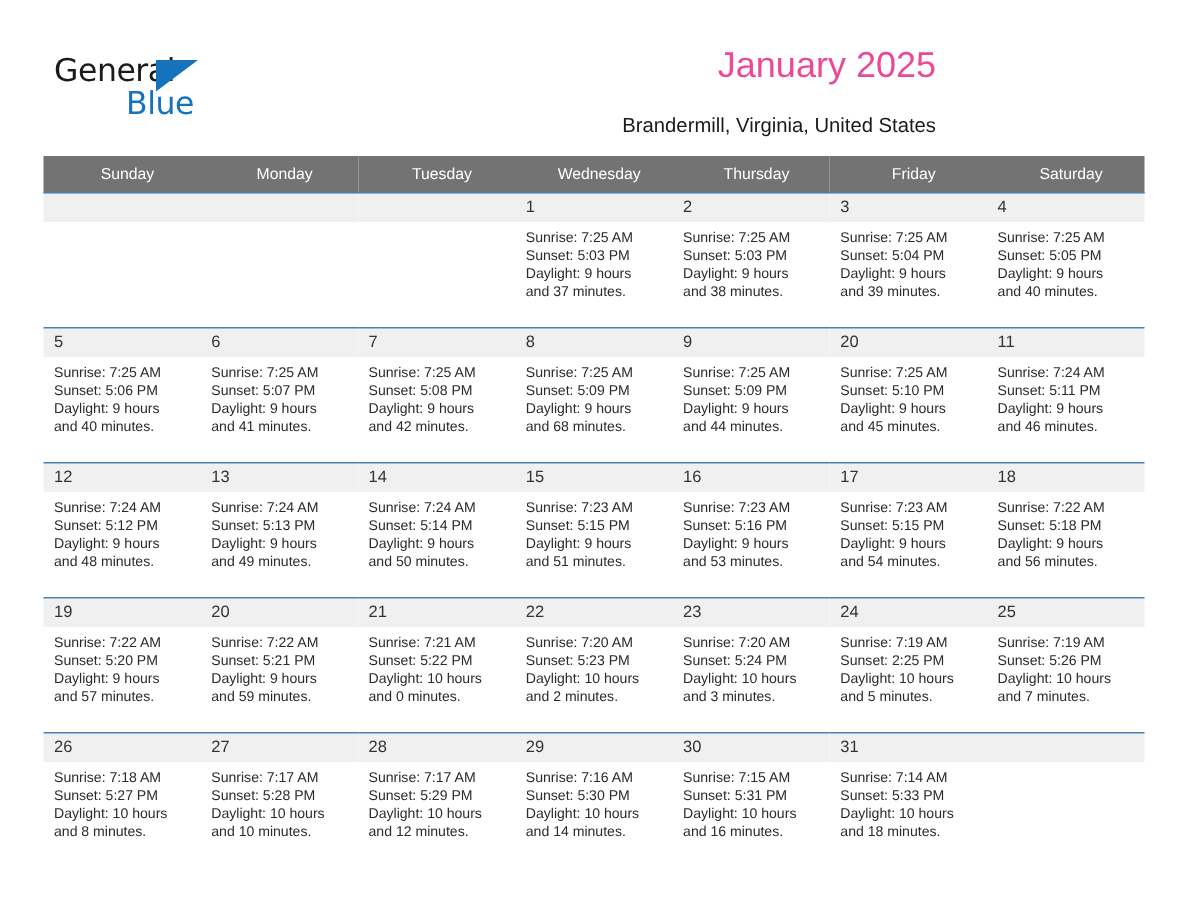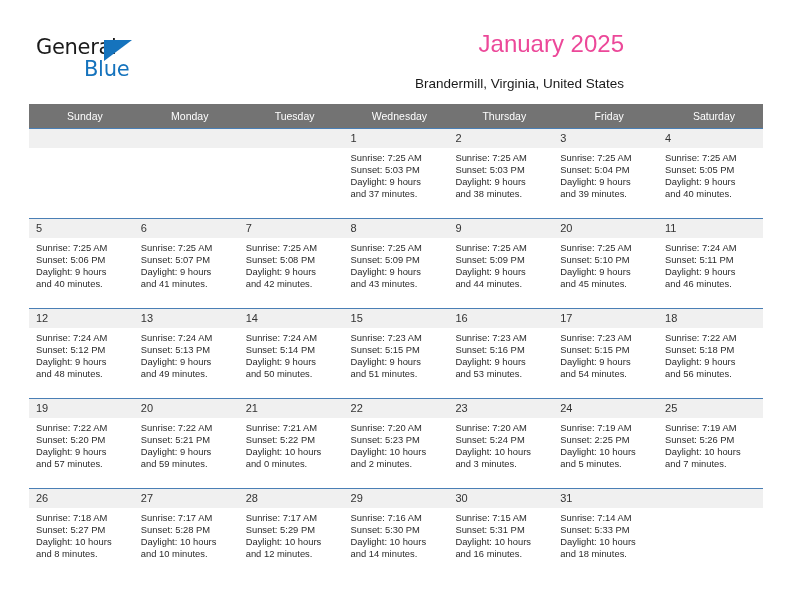--- a/index.html
+++ b/index.html
@@ -236,21 +236,21 @@
               <div>Daylight: 9 hours</div>
               <div>and 42 minutes.</div>
             </div>
           </td>
           <td class="daycell">
             <span class="daynum">8</span>
             <div class="info">
               <div>Sunrise: 7:25 AM</div>
               <div>Sunset: 5:09 PM</div>
               <div>Daylight: 9 hours</div>
-              <div>and 43 minutes.</div>
+              <div>and 68 minutes.</div>
             </div>
           </td>
           <td class="daycell">
             <span class="daynum">9</span>
             <div class="info">
               <div>Sunrise: 7:25 AM</div>
               <div>Sunset: 5:09 PM</div>
               <div>Daylight: 9 hours</div>
               <div>and 44 minutes.</div>
             </div>

